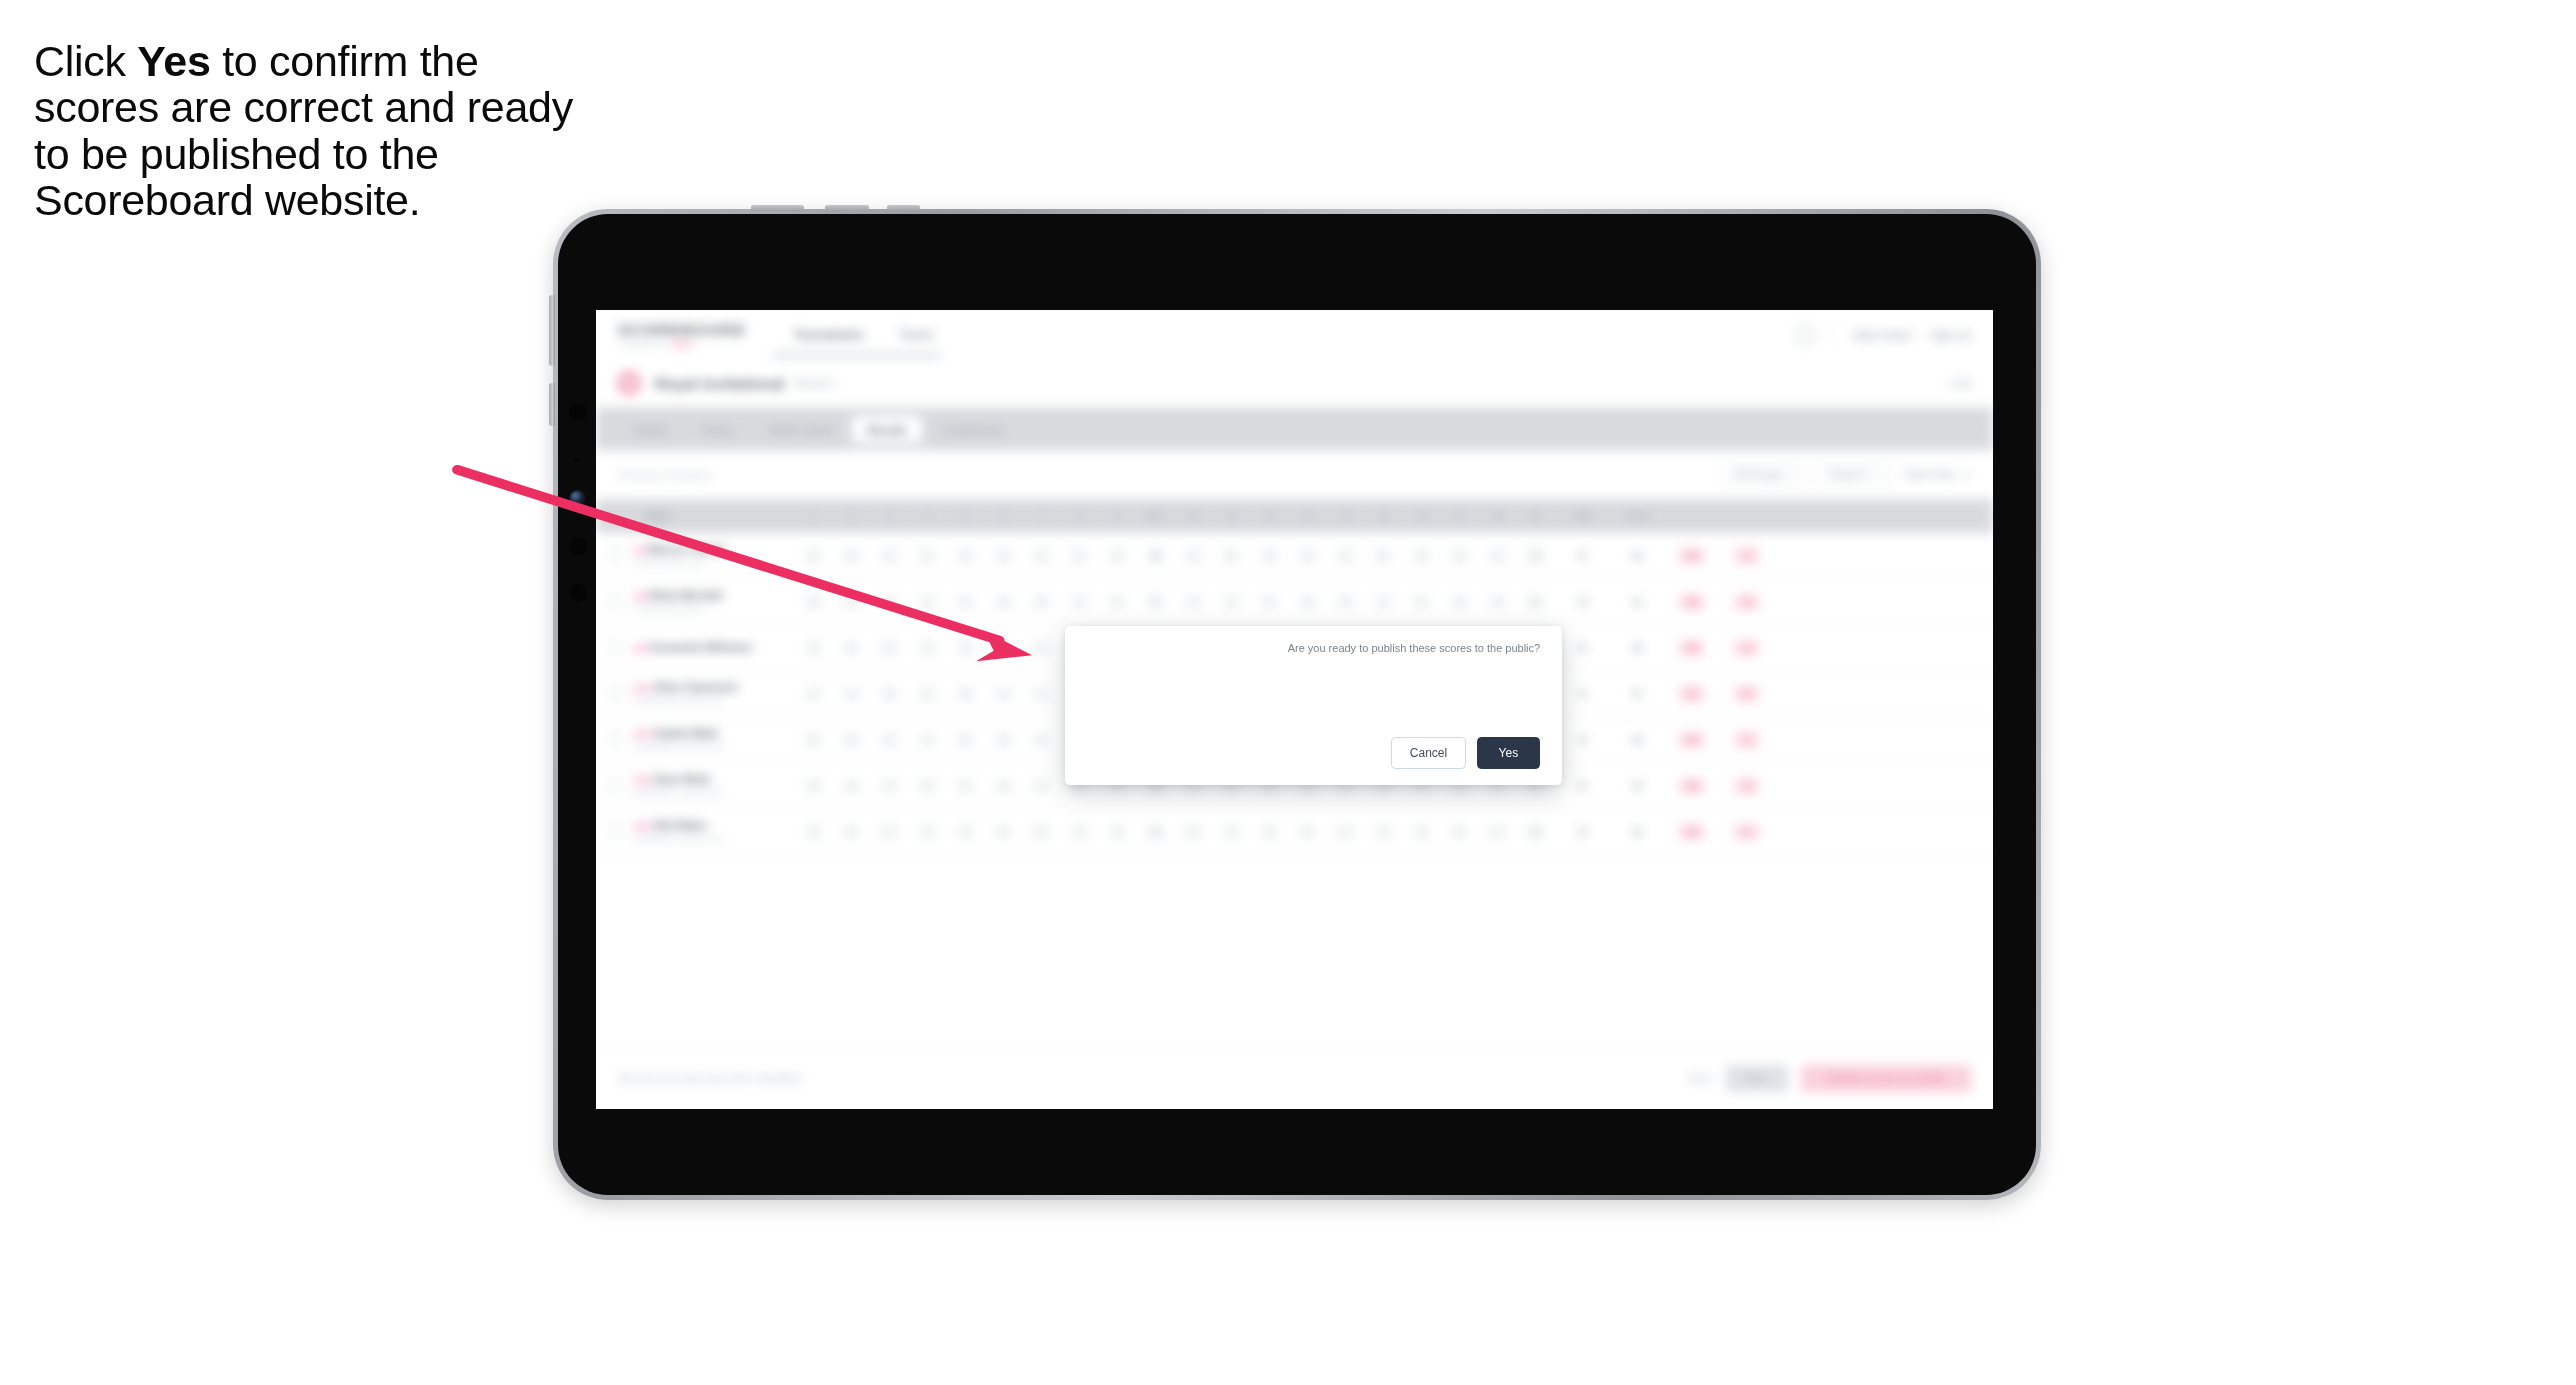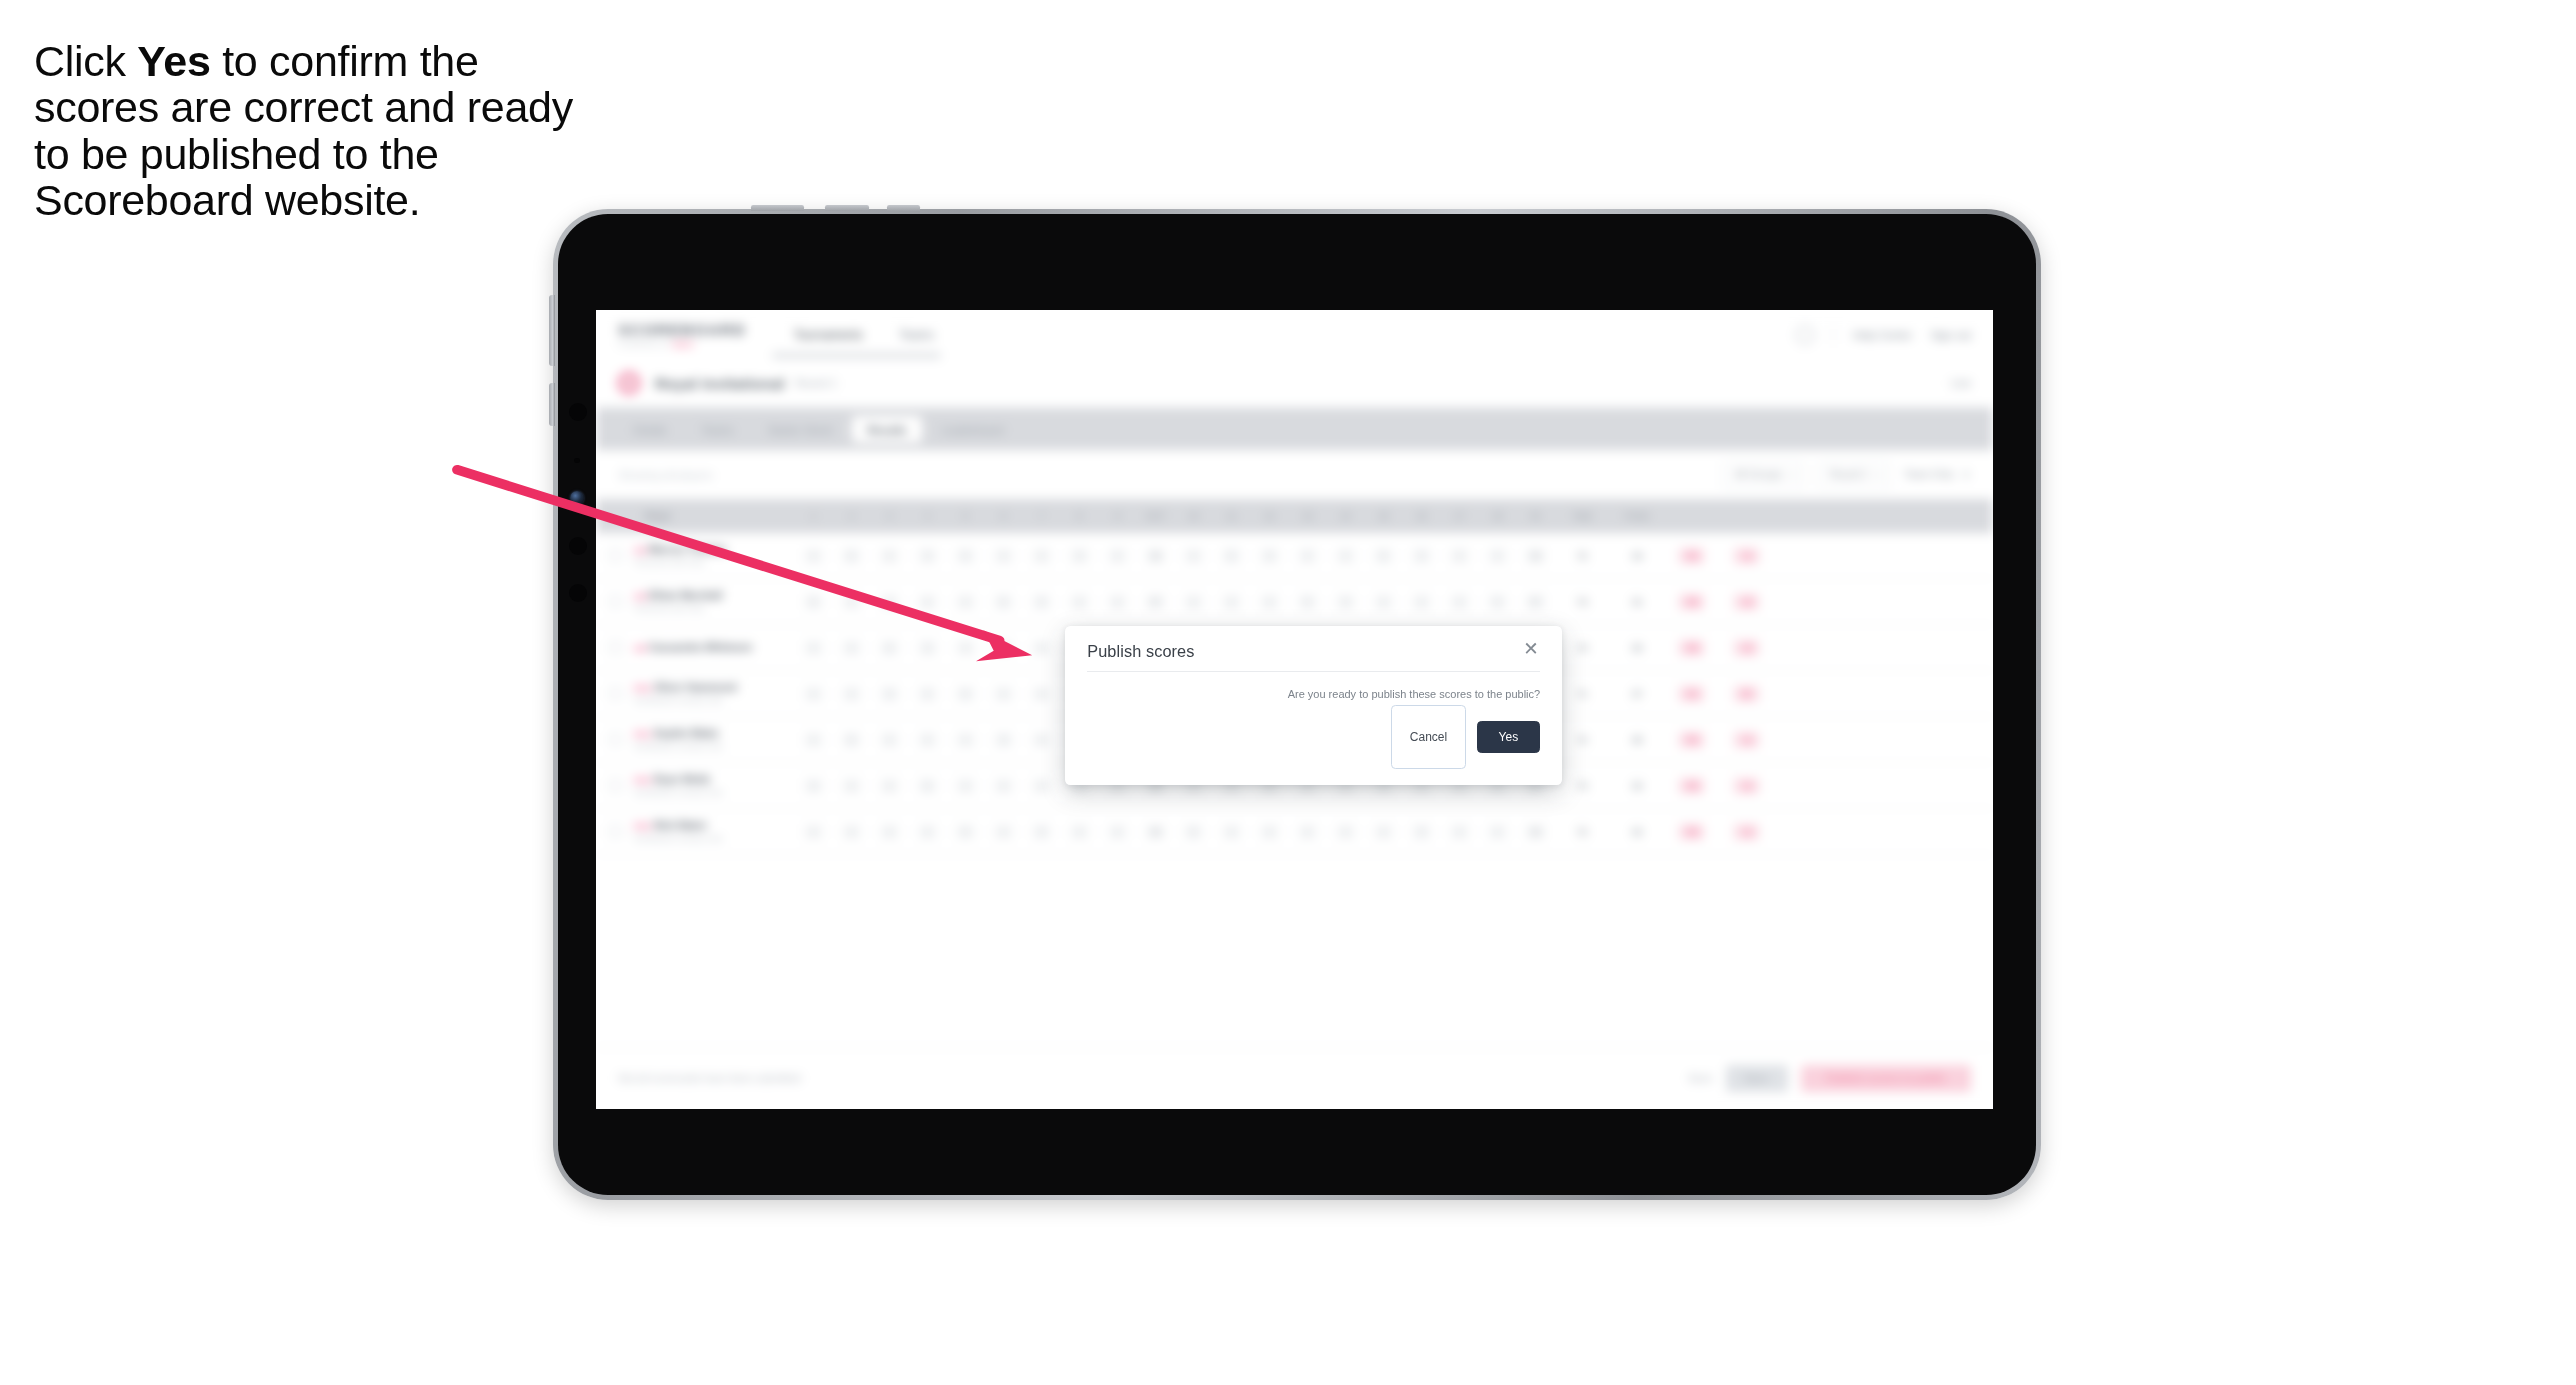--- a/index.html
+++ b/index.html
@@ -436,21 +436,21 @@
     position: absolute;
     right: 22px;
     bottom: 16.3px;
     display: flex;
     align-items: center;
     gap: 10.4px;
   }
   .m-btn {
     font-size: 12px;
     border-radius: 4.4px;
-    padding: 24px 18px;
+    padding: 8px 18px;
     cursor: pointer;
     font-weight: 400;
   }
   .m-btn.cancel {
     background: #ffffff;
     border: 1px solid #ccd9e8;
     color: #454c55;
   }
   .m-btn.yes {
     background: #2b3648;
@@ -800,24 +800,20 @@
             <div class="ab-right">
               <div class="ab-link">Back</div>
               <div class="btn-grey">Save</div>
               <div class="btn-pink">Publish scores to public</div>
             </div>
           </div>
         </div>
 
         <div class="modal-wrap">
           <div class="modal" style="pointer-events:auto;">
-            <div class="modal-head">
-              <div class="modal-title">Publish scores</div>
-              <div class="modal-close">✕</div>
-            </div>
             <div class="modal-body">Are you ready to publish these scores to the public?</div>
             <div class="modal-foot">
               <div class="m-btn cancel">Cancel</div>
               <div class="m-btn yes">Yes</div>
             </div>
           </div>
         </div>
 
       </div>
     </div>

